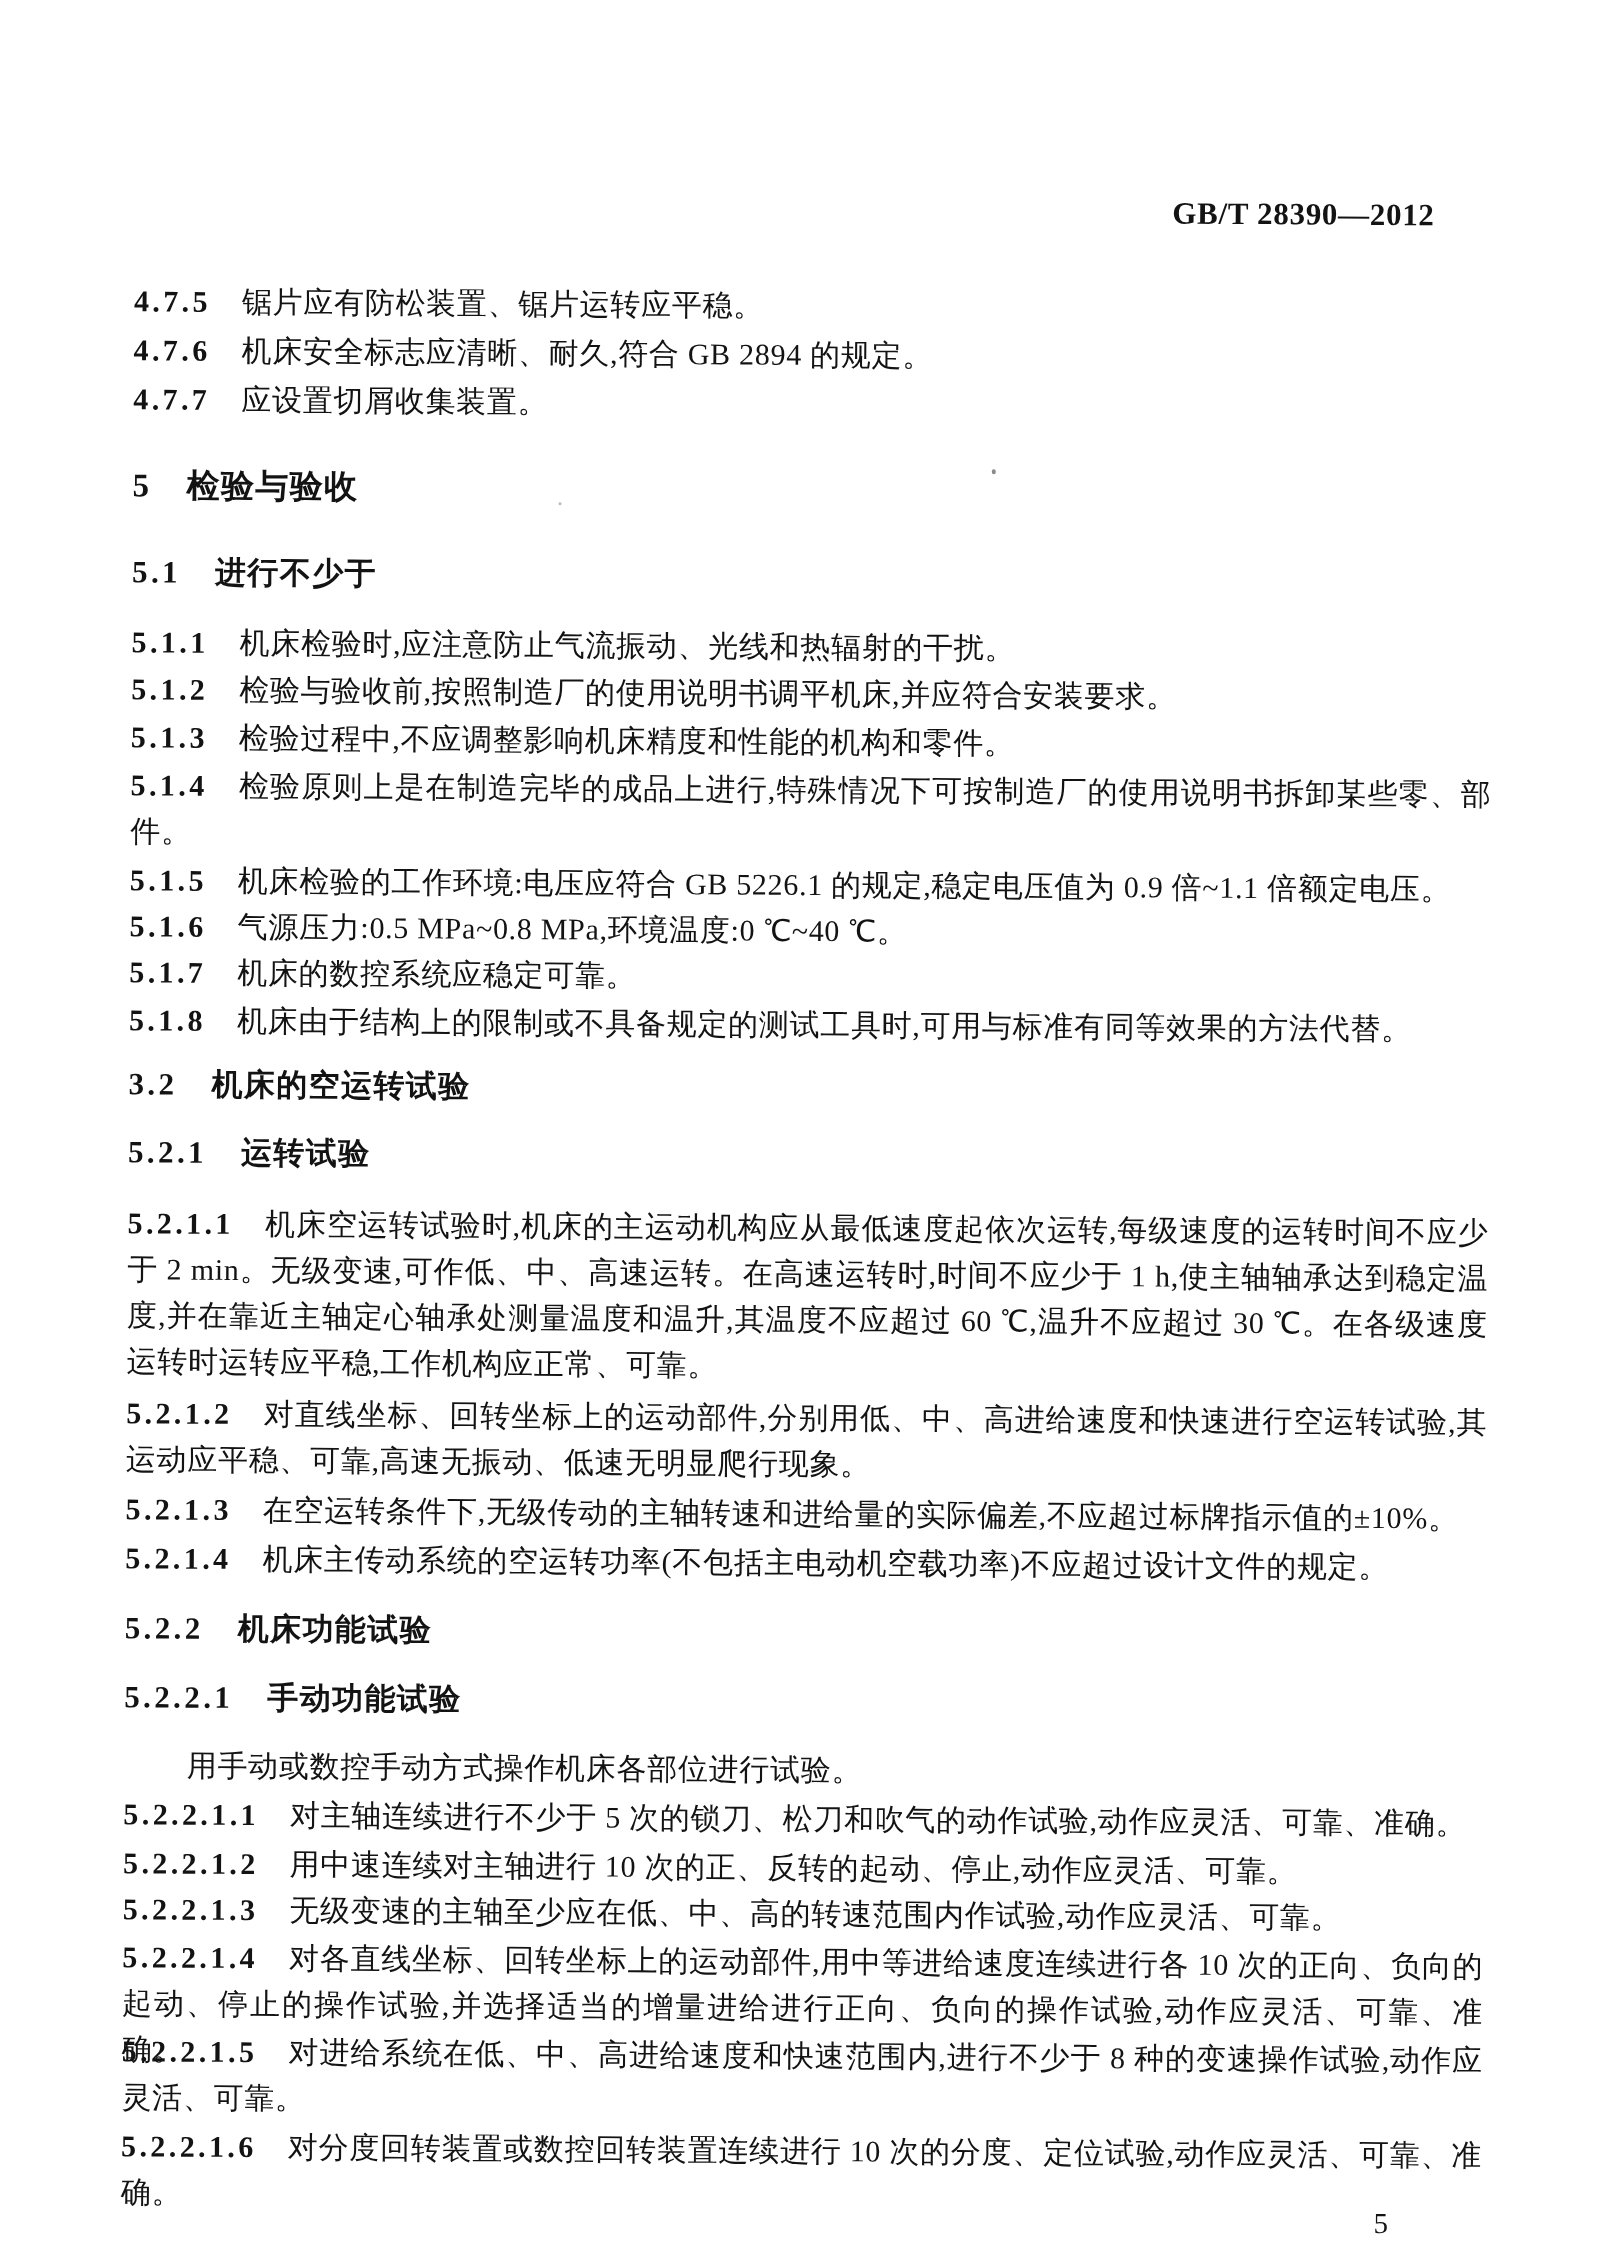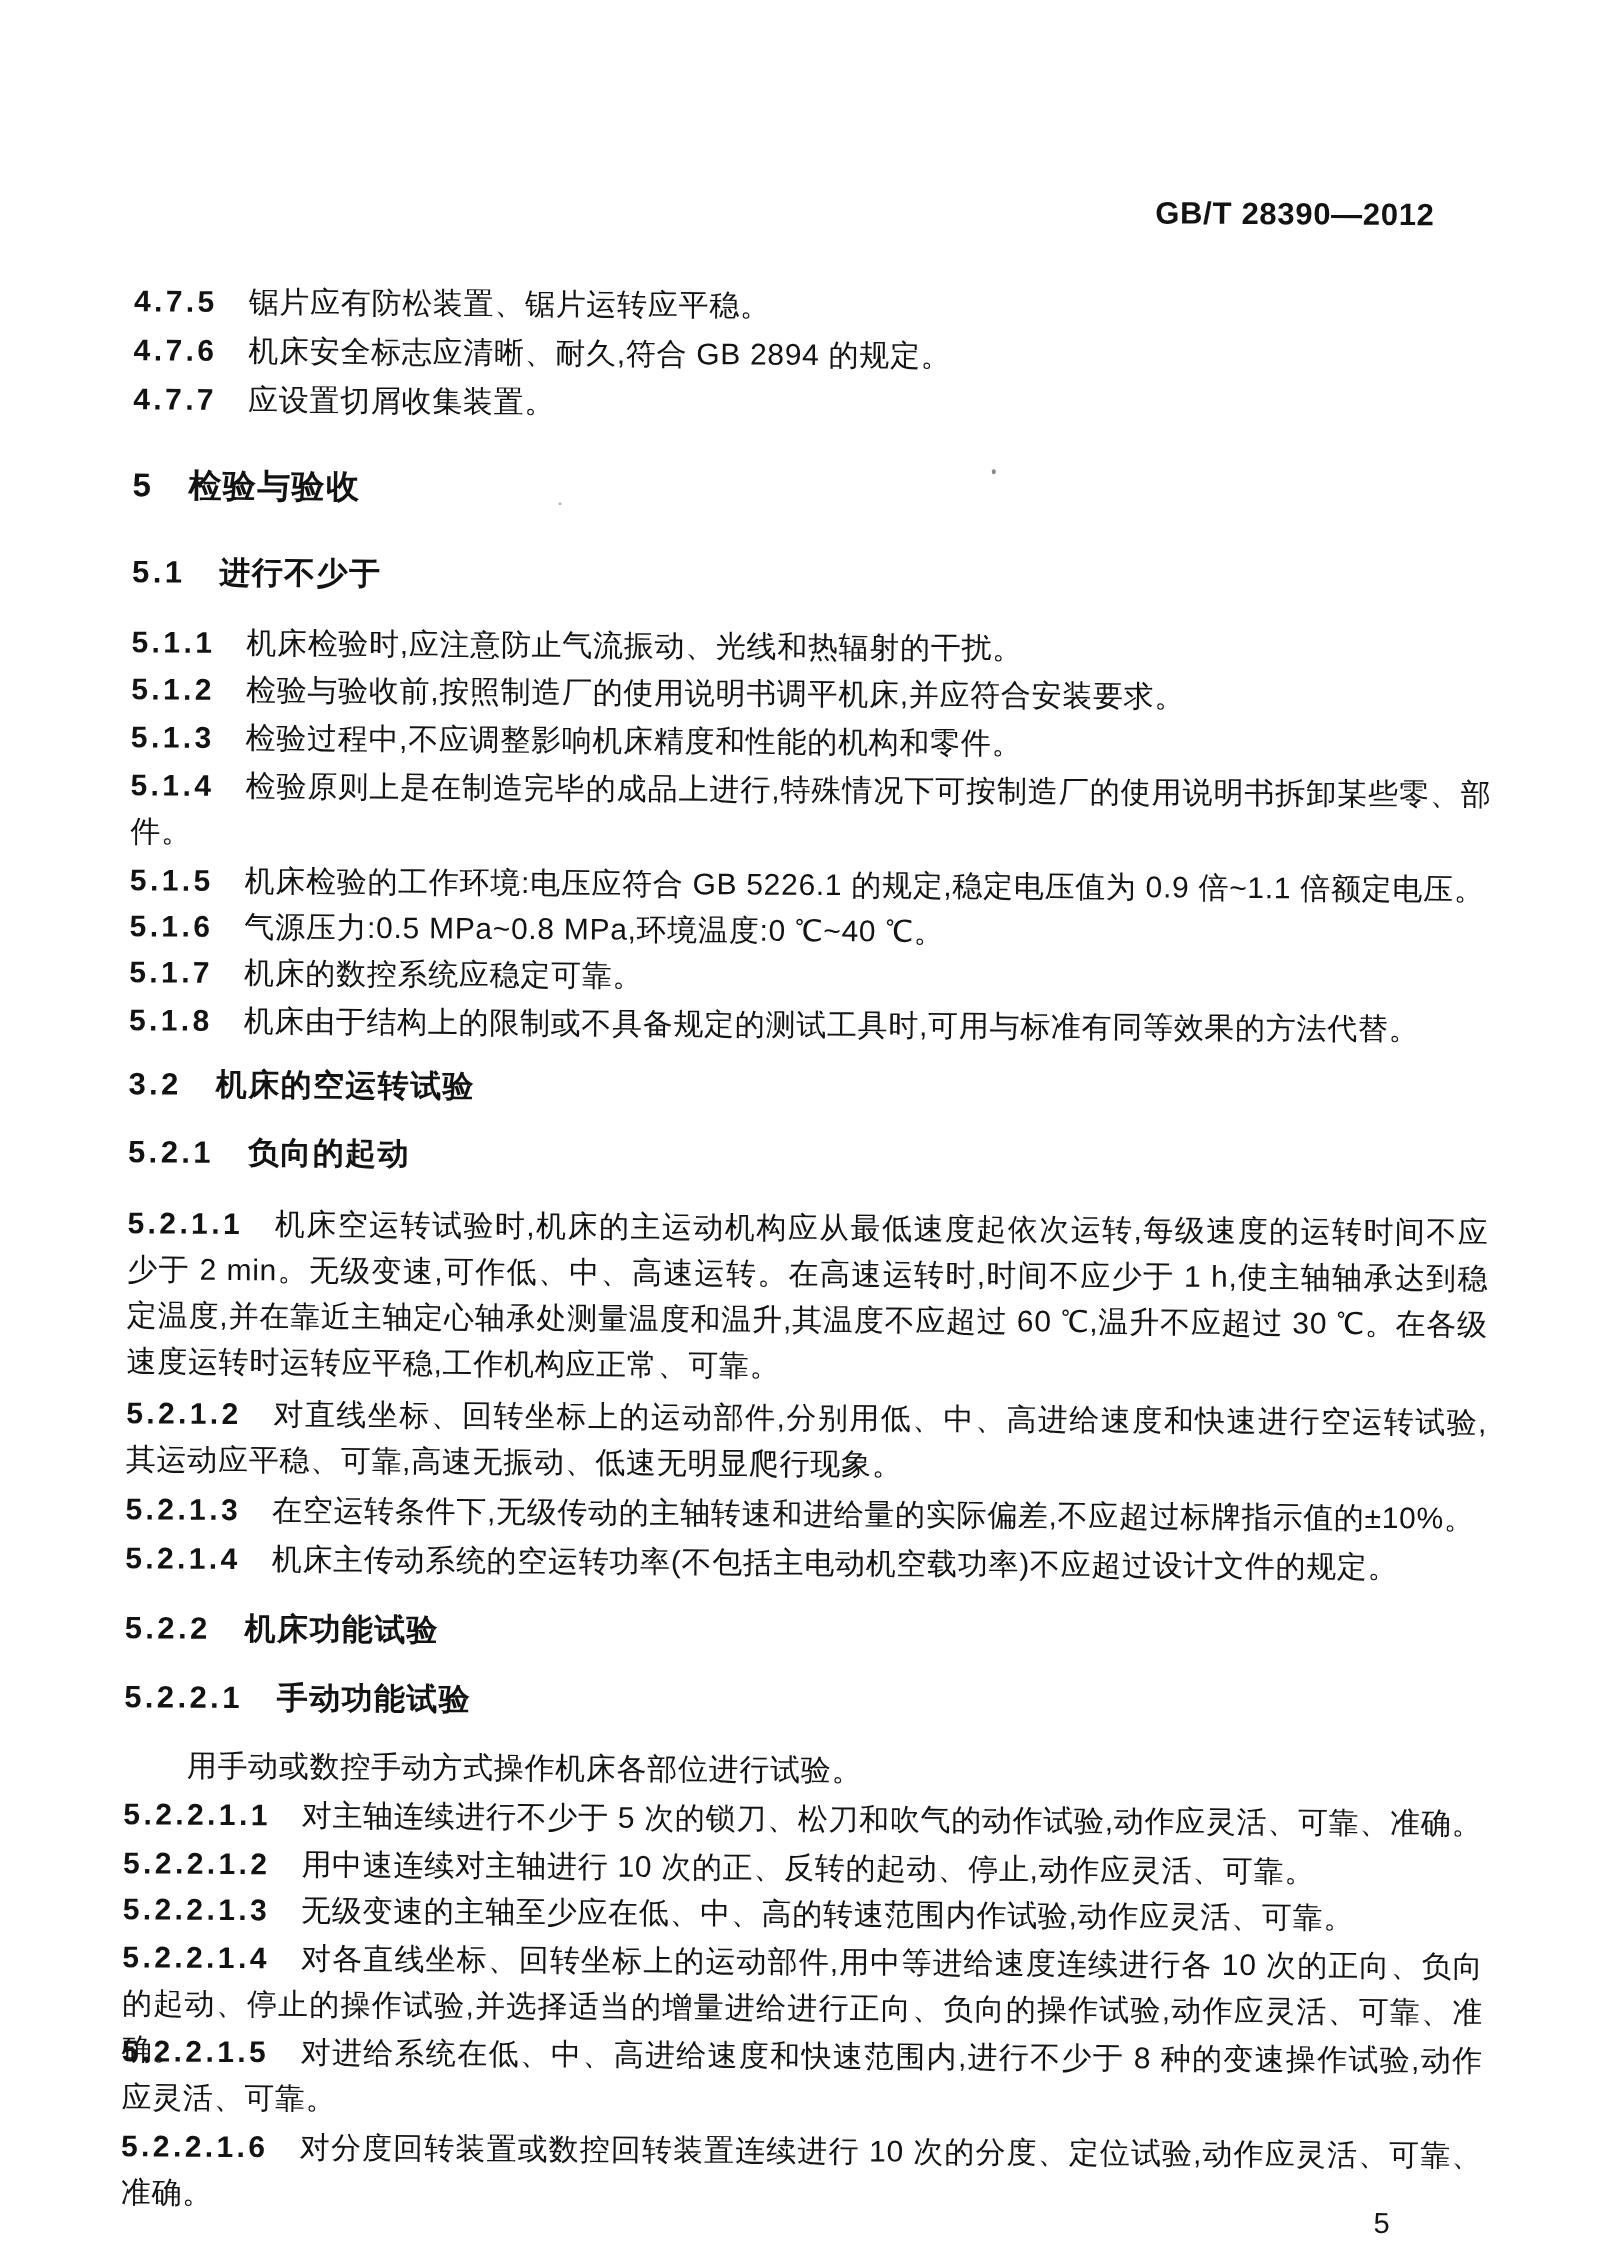--- a/index.html
+++ b/index.html
@@ -6,21 +6,21 @@
     margin: 0;
     padding: 0;
     background: #e8e8e8;
   }
   .sheet {
     position: relative;
     width: 1616px;
     height: 2261px;
     background: #ffffff;
     overflow: hidden;
-    font-family: Liberation Sans, sans-serif;
+    font-family: Liberation Serif, serif;
     color: #131313;
   }
   
   .sheet-inner {
     position: absolute;
     inset: 0;
     transform: rotate(0.4deg);
     transform-origin: 50% 45%;
   }
   .abs { position: absolute; left: 129px; width: 1361px; }
@@ -102,21 +102,21 @@
     <p class="abs clause" style="top:594px"><span class="num">5.1.1</span><span class="txt">机床检验时,应注意防止气流振动、光线和热辐射的干扰。</span></p>
     <p class="abs clause" style="top:641px"><span class="num">5.1.2</span><span class="txt">检验与验收前,按照制造厂的使用说明书调平机床,并应符合安装要求。</span></p>
     <p class="abs clause" style="top:689px"><span class="num">5.1.3</span><span class="txt">检验过程中,不应调整影响机床精度和性能的机构和零件。</span></p>
     <p class="abs clause" style="top:737px"><span class="num">5.1.4</span><span class="txt">检验原则上是在制造完毕的成品上进行,特殊情况下可按制造厂的使用说明书拆卸某些零、部件。</span></p>
     <p class="abs clause" style="top:832px"><span class="num">5.1.5</span><span class="txt">机床检验的工作环境:电压应符合 GB 5226.1 的规定,稳定电压值为 0.9 倍~1.1 倍额定电压。</span></p>
     <p class="abs clause" style="top:878px"><span class="num">5.1.6</span><span class="txt">气源压力:0.5 MPa~0.8 MPa,环境温度:0 ℃~40 ℃。</span></p>
     <p class="abs clause" style="top:924px"><span class="num">5.1.7</span><span class="txt">机床的数控系统应稳定可靠。</span></p>
     <p class="abs clause" style="top:972px"><span class="num">5.1.8</span><span class="txt">机床由于结构上的限制或不具备规定的测试工具时,可用与标准有同等效果的方法代替。</span></p>
 
     <p class="abs heading" style="top:1037px"><span class="num">3.2</span><span class="txt">机床的空运转试验</span></p>
-    <p class="abs heading" style="top:1105px"><span class="num">5.2.1</span><span class="txt">负向的起动</span></p>
+    <p class="abs heading" style="top:1105px"><span class="num">5.2.1</span><span class="txt">运转试验</span></p>
 
     <p class="abs clause" style="top:1175px"><span class="num">5.2.1.1</span><span class="txt">机床空运转试验时,机床的主运动机构应从最低速度起依次运转,每级速度的运转时间不应少于 2 min。无级变速,可作低、中、高速运转。在高速运转时,时间不应少于 1 h,使主轴轴承达到稳定温度,并在靠近主轴定心轴承处测量温度和温升,其温度不应超过 60 ℃,温升不应超过 30 ℃。在各级速度运转时运转应平稳,工作机构应正常、可靠。</span></p>
     <p class="abs clause" style="top:1365px"><span class="num">5.2.1.2</span><span class="txt">对直线坐标、回转坐标上的运动部件,分别用低、中、高进给速度和快速进行空运转试验,其运动应平稳、可靠,高速无振动、低速无明显爬行现象。</span></p>
     <p class="abs clause" style="top:1461px"><span class="num">5.2.1.3</span><span class="txt">在空运转条件下,无级传动的主轴转速和进给量的实际偏差,不应超过标牌指示值的±10%。</span></p>
     <p class="abs clause" style="top:1510px"><span class="num">5.2.1.4</span><span class="txt">机床主传动系统的空运转功率(不包括主电动机空载功率)不应超过设计文件的规定。</span></p>
 
     <p class="abs heading" style="top:1581px"><span class="num">5.2.2</span><span class="txt">机床功能试验</span></p>
     <p class="abs heading" style="top:1650px"><span class="num">5.2.2.1</span><span class="txt">手动功能试验</span></p>
 
     <p class="abs para-indent" style="top:1717px">用手动或数控手动方式操作机床各部位进行试验。</p>

